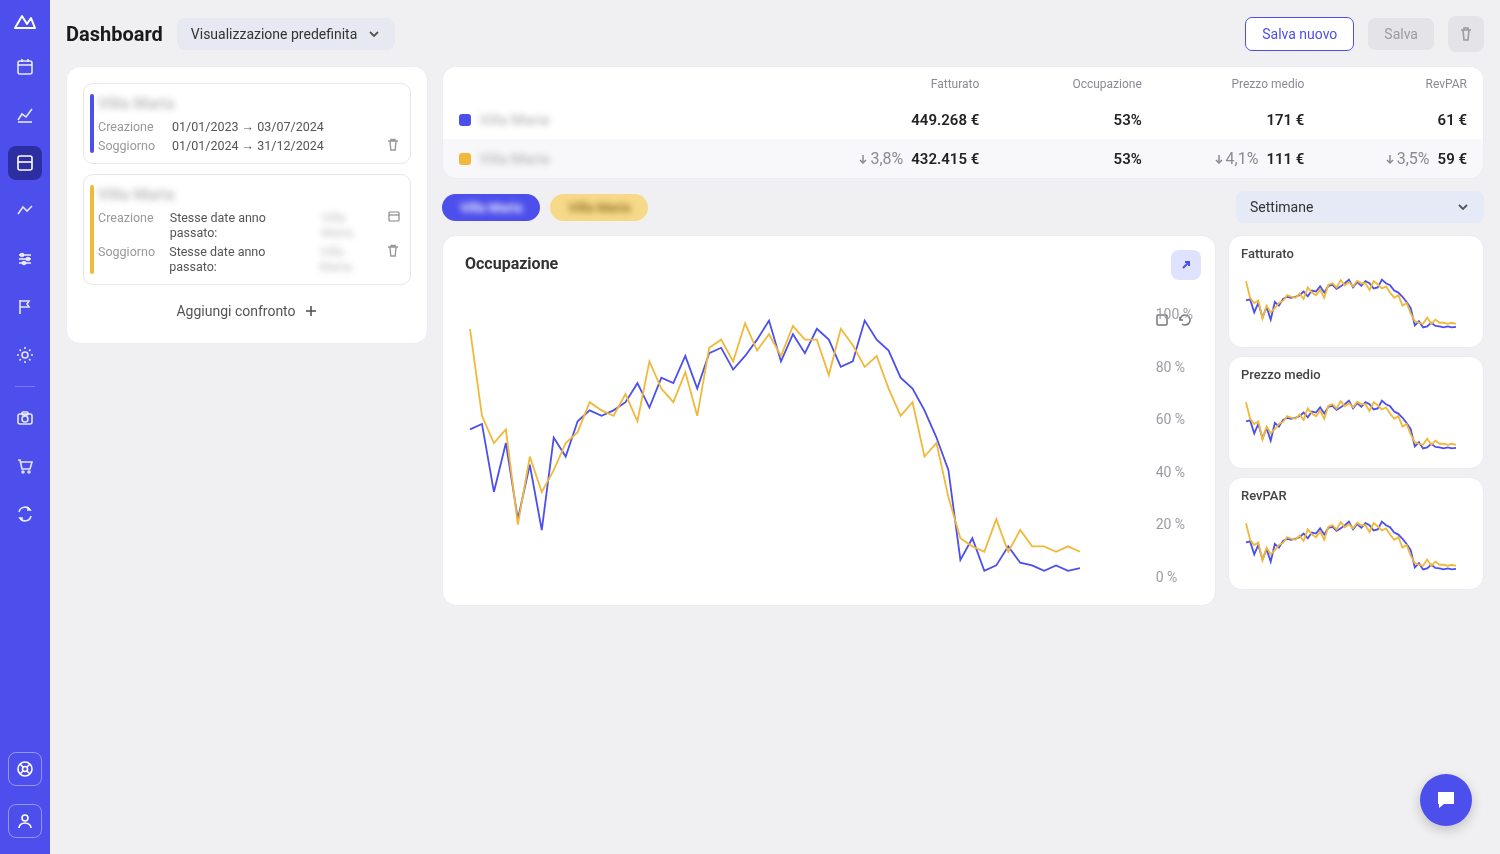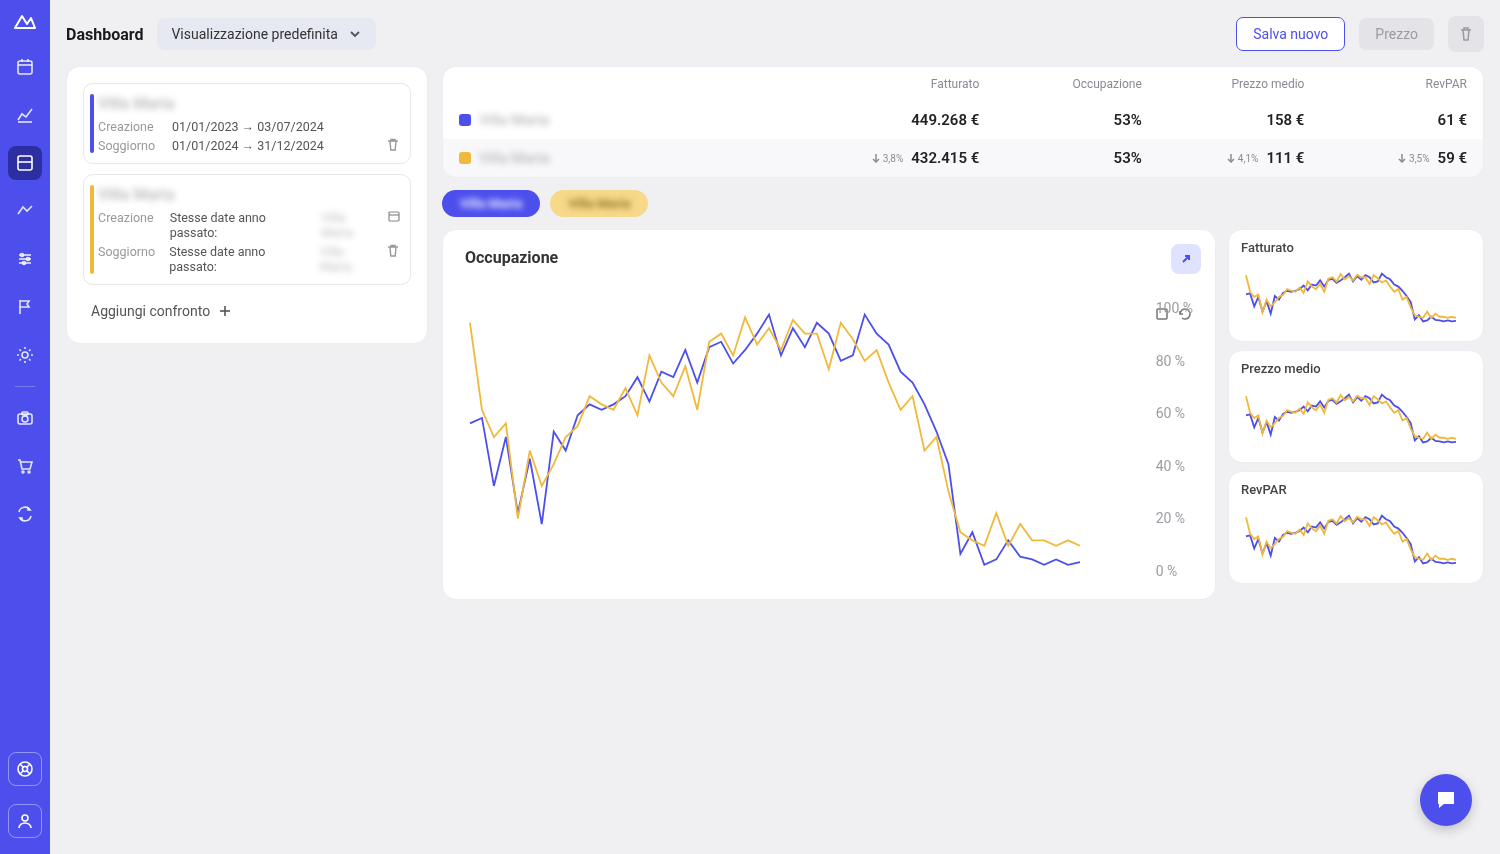--- a/index.html
+++ b/index.html
@@ -7,21 +7,21 @@
 .app{display:flex;width:1500px;height:854px}
 .sidebar{width:50px;background:#4c4fec;display:flex;flex-direction:column;align-items:center;padding:12px 0;gap:14px}
 .sidebar .logo{color:#fff;margin-bottom:6px}
 .sidebar .nav-icon{width:34px;height:34px;display:flex;align-items:center;justify-content:center;color:rgba(255,255,255,0.85);border-radius:8px;cursor:pointer}
 .sidebar .nav-icon.active{background:#2c2ea1;color:#fff}
 .sidebar .divider{width:20px;height:1px;background:rgba(255,255,255,0.25)}
 .sidebar .spacer{flex:1}
 .sidebar .bottom-icon{width:34px;height:34px;display:flex;align-items:center;justify-content:center;color:#fff;border:1px solid rgba(255,255,255,0.4);border-radius:8px;cursor:pointer;margin-bottom:4px}
 .main{flex:1;padding:16px;display:flex;flex-direction:column;gap:14px}
 .topbar{display:flex;align-items:center;gap:14px}
-.topbar h1{font-size:16px;font-weight:700;color:#1a1a1a}
+.topbar h1{font-size:20px;font-weight:700;color:#1a1a1a}
 .view-select{display:flex;align-items:center;gap:10px;background:#e6e8f2;border-radius:8px;padding:8px 14px;font-size:14px;color:#333;cursor:pointer}
 .topbar .grow{flex:1}
 .btn{padding:8px 16px;border-radius:7px;font-size:14px;cursor:pointer;border:none}
 .btn-outline{border:1px solid #4c4fec;color:#4c4fec;background:#fff}
 .btn-disabled{background:#e3e3e8;color:#9b9ba3}
 .btn-iconbox{width:36px;height:36px;background:#e3e3e8;color:#9b9ba3;border-radius:8px;display:flex;align-items:center;justify-content:center;cursor:pointer}
 .content{display:flex;gap:14px;align-items:flex-start}
 
 .card{background:#fff;border-radius:14px;padding:16px;border:1px solid #ececf2}
 .confronti{width:362px}
@@ -32,36 +32,36 @@
 .plus-btn{width:32px;height:32px;background:#dfe3ff;color:#4c4fec;border-radius:8px;display:flex;align-items:center;justify-content:center;cursor:pointer}
 .comp-card{border:1px solid #e6e6ec;border-radius:10px;padding:10px 10px 10px 14px;margin-bottom:10px;position:relative}
 .comp-card .stripe{position:absolute;left:6px;top:10px;bottom:10px;width:4px;border-radius:2px}
 .comp-card .stripe.blue{background:#4c4fec}
 .comp-card .stripe.yellow{background:#f0b93b}
 .comp-name{font-weight:600;color:#bdbdbd;filter:blur(3px);margin-bottom:6px}
 .comp-row{display:flex;gap:10px;font-size:12.5px;color:#555;margin-top:4px;align-items:flex-start}
 .comp-row .label{color:#999;width:64px}
 .comp-row .trash{margin-left:auto;color:#999;cursor:pointer}
 .comp-row .blurred{color:#bdbdbd;filter:blur(3px)}
-.add-comp{display:flex;gap:8px;align-items:center;justify-content:flex-start;padding:8px;color:#555;font-size:14px;cursor:pointer}
+.add-comp{display:flex;gap:8px;align-items:center;justify-content:center;padding:8px;color:#555;font-size:14px;cursor:pointer}
 
 .right{flex:1;display:flex;flex-direction:column;gap:12px}
 .stats-table{border-radius:14px;border:1px solid #ececf2;overflow:hidden}
 .stats-head,.stats-row{display:grid;grid-template-columns:2.2fr 1fr 1fr 1fr 1fr;align-items:center;padding:10px 16px}
 .stats-head{background:#fff;font-size:12px;color:#8a8a94;text-align:right}
 .stats-head .colname:first-child{text-align:left}
 .stats-row{background:#fff;font-size:15px;color:#222}
 .stats-row.alt{background:#f8f8fb}
 .stats-row .cell{text-align:right}
 .stats-row .name{display:flex;align-items:center;gap:8px;text-align:left}
 .swatch{width:12px;height:12px;border-radius:3px}
 .swatch.blue{background:#4c4fec}
 .swatch.yellow{background:#f0b93b}
 .val-main{font-weight:600}
-.diff{font-size:10px;color:#8a8a94;margin-right:8px;display:inline-flex;align-items:center;gap:2px}
+.diff{font-size:16px;color:#8a8a94;margin-right:8px;display:inline-flex;align-items:center;gap:2px}
 .blur-txt{filter:blur(3px);color:#aaa}
 
 .pill-row{display:flex;align-items:center;gap:10px}
 .pill{padding:6px 18px;border-radius:999px;font-size:13px;font-weight:600;cursor:pointer}
 .pill.blue{background:#4c4fec;color:#fff}
 .pill.yellow{background:#f7d98a;color:#8a6a1c}
 .pill .pl{filter:blur(3px)}
 .period-select{margin-left:auto;background:#e6eaf7;border-radius:8px;padding:8px 14px;font-size:14px;color:#333;display:flex;align-items:center;gap:10px;width:248px;justify-content:space-between;cursor:pointer}
 
 .charts{display:flex;gap:12px}
@@ -181,21 +181,21 @@
     <div class="topbar">
       <h1>Dashboard</h1>
       <div class="view-select">
         <span>Visualizzazione predefinita</span>
         <svg width="14" height="14" viewBox="0 0 14 14" fill="none" stroke="#555" stroke-width="1.8">
             <polyline points="3,5 7,9 11,5"></polyline>
           </svg>
       </div>
       <div class="grow"></div>
       <button class="btn btn-outline">Salva nuovo</button>
-      <button class="btn btn-disabled">Prezzo</button>
+      <button class="btn btn-disabled">Salva</button>
       <div class="btn-iconbox">
         <svg width="16" height="16" viewBox="0 0 16 16" fill="none" stroke="currentColor" stroke-width="1.6">
             <path d="M3 4h10M6 4V2h4v2M5 4l1 10h4l1-10"></path>
           </svg>
       </div>
     </div>
 
     <div class="content">
 
       <div class="card confronti">
@@ -262,21 +262,21 @@
             <span class="colname">Prezzo medio</span>
             <span class="colname">RevPAR</span>
           </div>
           <div class="stats-row">
             <div class="name">
                 <span class="swatch blue"></span>
                 <span class="blur-txt">Villa Maria</span>
               </div>
             <div class="cell val-main">449.268 €</div>
             <div class="cell val-main">53%</div>
-            <div class="cell val-main">158 €</div>
+            <div class="cell val-main">171 €</div>
             <div class="cell val-main">61 €</div>
           </div>
           <div class="stats-row alt">
             <div class="name">
                 <span class="swatch yellow"></span>
                 <span class="blur-txt">Villa Maria</span>
               </div>
             <div class="cell"><span class="diff">
                   <svg width="10" height="10" viewBox="0 0 10 10" fill="none" stroke="currentColor" stroke-width="1.5">
                     <line x1="5" y1="1" x2="5" y2="9"></line>
@@ -298,20 +298,26 @@
                     <polyline points="2,6 5,9 8,6"></polyline>
                   </svg>
                   <span>3,5%</span>
                 </span><span class="val-main">59 €</span></div>
           </div>
         </div>
 
         <div class="pill-row">
           <div class="pill blue"><span class="pl">Villa Maria</span></div>
           <div class="pill yellow"><span class="pl">Villa Maria</span></div>
+          <div class="period-select">
+            <span>Settimane</span>
+            <svg width="14" height="14" viewBox="0 0 14 14" fill="none" stroke="#555" stroke-width="1.8">
+                <polyline points="3,5 7,9 11,5"></polyline>
+              </svg>
+          </div>
         </div>
 
         <div class="charts">
           <div class="card big-chart">
             <h3>Occupazione</h3>
             <div class="chart-actions">
               <div class="expand-btn">
                   <svg width="14" height="14" viewBox="0 0 14 14" fill="none" stroke="currentColor" stroke-width="2">
                     <line x1="4" y1="10" x2="10" y2="4"></line>
                     <polyline points="6,4 10,4 10,8"></polyline>

